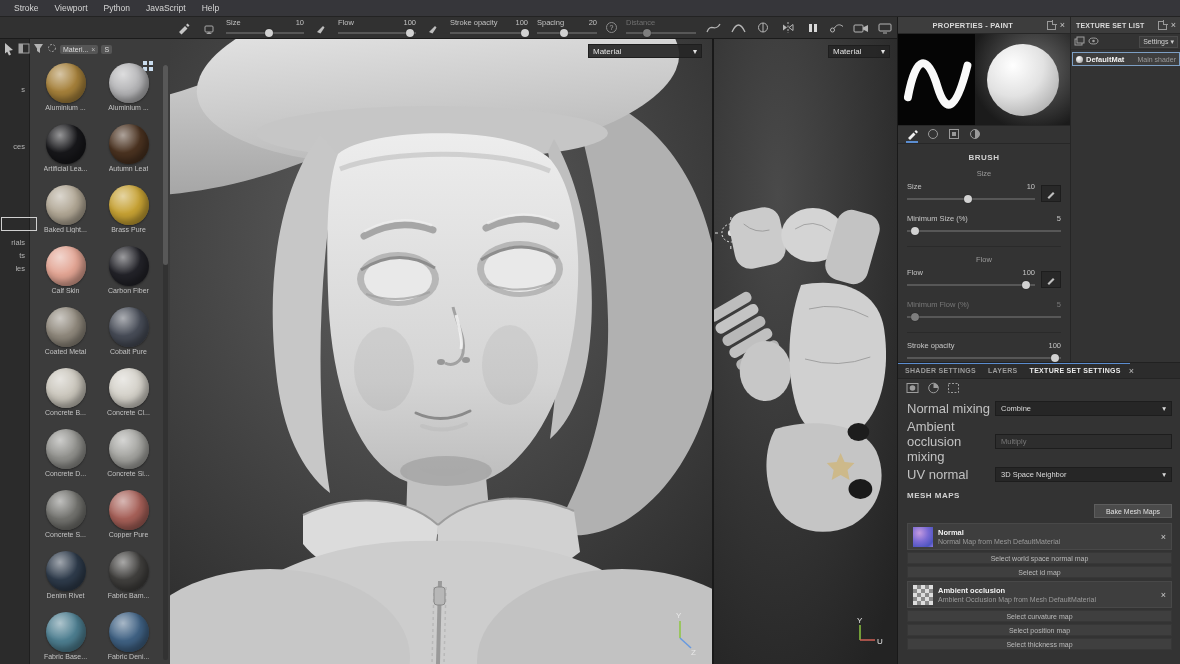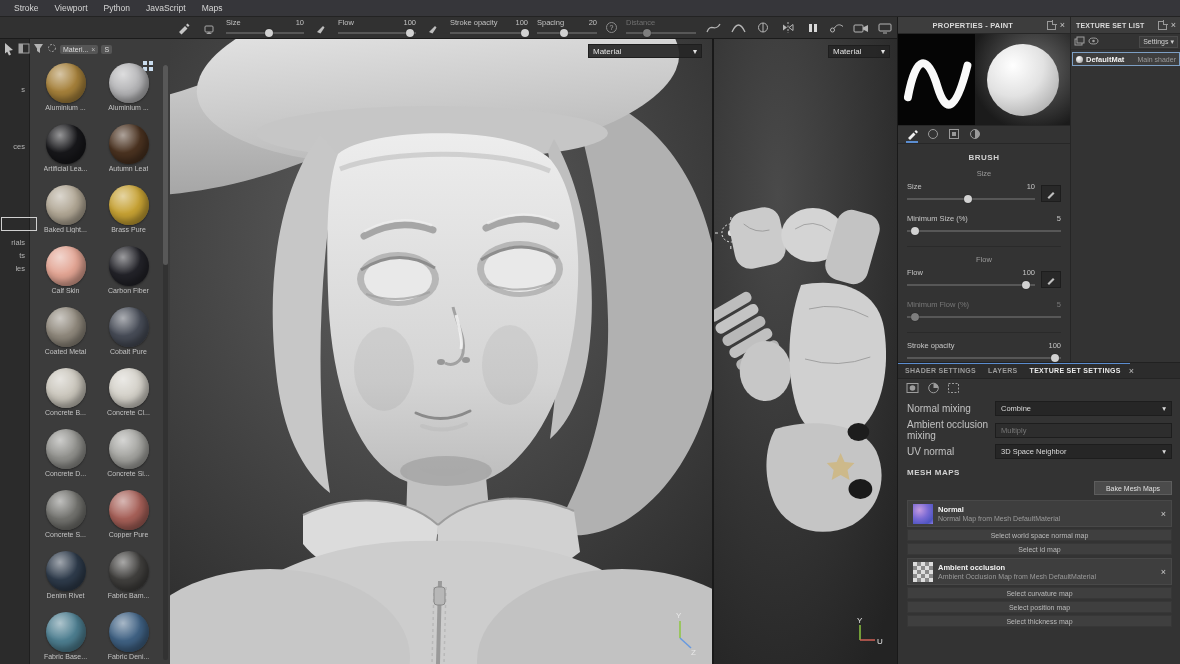--- a/index.html
+++ b/index.html
@@ -106,21 +106,21 @@
 
   
   .bpanel{position:absolute;left:0;top:345px;width:283px;height:302px;background:#333;border-top:1px solid #212121;overflow:hidden;}
   .btabs{position:relative;height:16px;background:#2c2c2c;display:flex;align-items:center;gap:12px;padding:0 7px;border-bottom:1px solid #242424;}
   .btabs::before{content:"";position:absolute;left:0;top:0;width:232px;height:1px;background:#5b8dd0;}
   .btab{font-size:7px;font-weight:bold;letter-spacing:.3px;color:#9c9c9c;white-space:nowrap;}
   .btab.active{color:#ececec;}
   .btab-x{color:#c0c0c0;font-size:9px;margin-left:-4px;}
   .bicons{height:19px;display:flex;align-items:center;gap:7px;padding:0 8px;}
   .brow{display:flex;align-items:center;margin:3px 9px;}
-  .brow .blabel{width:88px;font-size:10px;color:#c2c2c2;flex:0 0 auto;}
+  .brow .blabel{width:88px;font-size:13px;color:#c2c2c2;flex:0 0 auto;}
   .bctrl{flex:1;height:15px;background:#262626;border:1px solid #1d1d1d;display:flex;align-items:center;
          justify-content:space-between;padding:0 5px;font-size:7.5px;color:#dadada;}
   .bctrl.disabled{color:#777;background:#2d2d2d;}
   .mesh-header{margin:9px 9px 4px;font-size:8px;font-weight:bold;color:#d2d2d2;letter-spacing:.5px;}
   .bake-row{display:flex;justify-content:flex-end;margin:0 9px 5px;}
   .bake-btn{min-width:78px;height:14px;background:#4b4b4b;border:1px solid #5d5d5d;color:#e0e0e0;font-size:7px;
             display:flex;align-items:center;justify-content:center;padding:0 6px;}
   .map-entry{margin:0 9px 3px;}
   .map-head{display:flex;align-items:center;gap:5px;background:#3e3e3e;border:1px solid #484848;padding:2px 5px;height:27px;}
   .map-thumb{width:20px;height:20px;flex:0 0 auto;}
@@ -139,21 +139,21 @@
 </head>
 <body>
 
 <div id="app">
 
   <div class="menubar">
       <div class="menu-item">Stroke</div>
       <div class="menu-item">Viewport</div>
       <div class="menu-item">Python</div>
       <div class="menu-item">JavaScript</div>
-      <div class="menu-item">Maps</div>
+      <div class="menu-item">Help</div>
     </div>
 
   <div class="toolbar">
     <span class="ticon">
       <svg width="14" height="14">
           <path d="M2,11 L8,5 l2.5,2.5 L4.5,13.5 Z M9,4 l1.5,-1.5 2,2 L11,6 Z" fill="#c6c6c6"></path>
         </svg>
     </span>
     <span class="ticon">
       <svg width="14" height="14">

